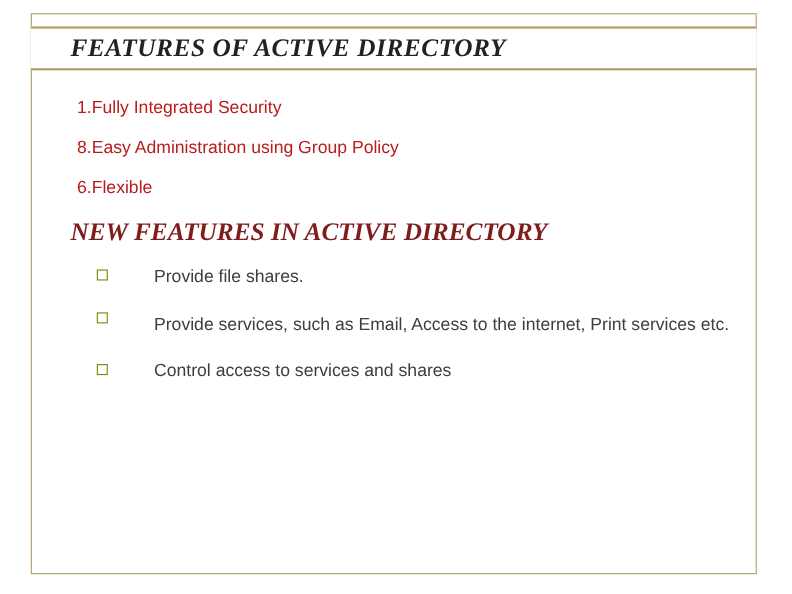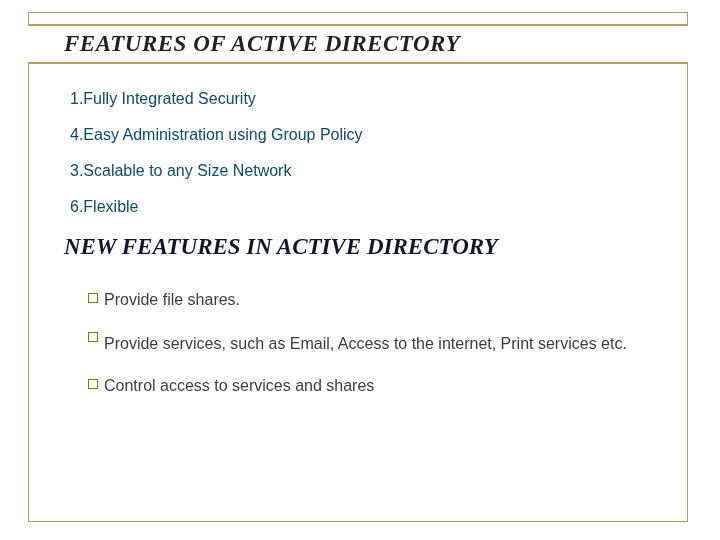--- a/index.html
+++ b/index.html
@@ -50,71 +50,71 @@
     color: #222;
   }
   .body {
     position: absolute;
     left: 70px;
     top: 90px;
     width: 600px;
   }
   .item {
     font-size: 16px;
-    color: #0c4a6e;
+    color: #b91c1c;
     margin: 0 0 18px 0;
     font-family: Verdana, Geneva, sans-serif;
   }
   .subheading {
     font-family: "Times New Roman", Times, serif;
     font-style: italic;
     font-weight: bold;
     font-size: 23px;
-    color: #0f172a;
-    margin: 18px 0 28px -6px;
+    color: #7f1d1d;
+    margin: 18px 0 16px -6px;
   }
   .bullet-row {
     display: flex;
     align-items: flex-start;
     margin: 0 0 14px 18px;
     font-size: 16px;
     color: #3d3d3d;
     line-height: 1.55;
   }
   .bullet-marker {
     flex: 0 0 auto;
     width: 10px;
     height: 10px;
     border: 1.5px solid #808000;
     margin-top: 5px;
     margin-right: 6px;
     box-sizing: border-box;
   }
   .bullet-text {
     flex: 1 1 auto;
+    margin-left: 36px;
   }
   .bullet-last .bullet-text {
     line-height: 2.1;
   }
 </style>
 </head>
 <body>
 
 <div class="slide">
   <div class="frame"></div>
 
   <div class="title-bar">
     <h1>FEATURES OF ACTIVE DIRECTORY</h1>
   </div>
 
   <div class="body">
 
     <p class="item">1.Fully Integrated Security</p>
-    <p class="item">4.Easy Administration using Group Policy</p>
-    <p class="item">3.Scalable to any Size Network</p>
+    <p class="item">8.Easy Administration using Group Policy</p>
     <p class="item">6.Flexible</p>
 
     <div class="subheading">NEW FEATURES IN ACTIVE DIRECTORY</div>
 
     <div class="bullet-row">
       <span class="bullet-marker"></span>
       <span class="bullet-text">Provide file shares.</span>
     </div>
     <div class="bullet-row bullet-last">
       <span class="bullet-marker"></span>

